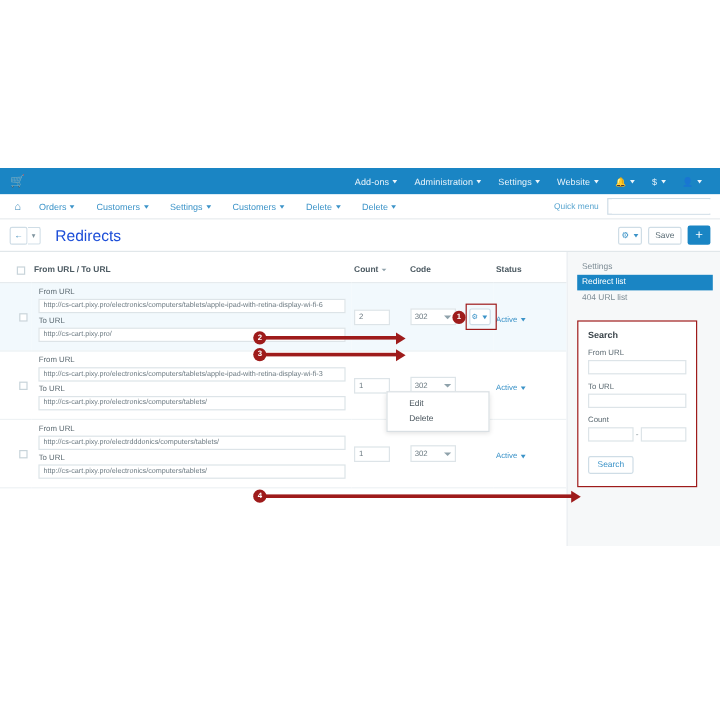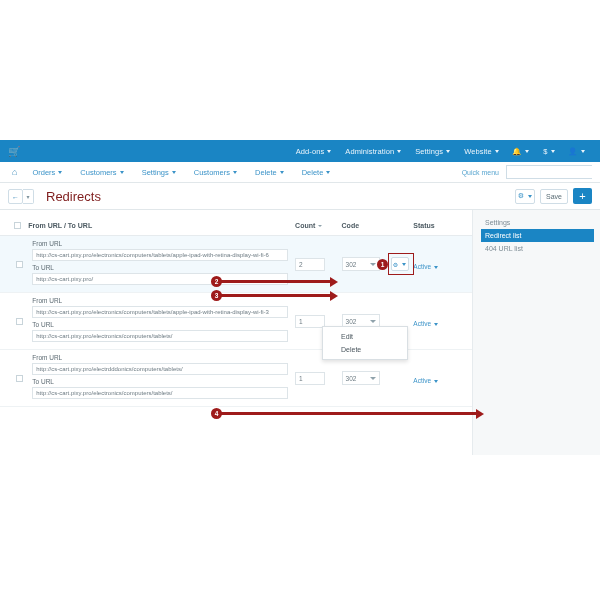--- a/index.html
+++ b/index.html
@@ -109,21 +109,21 @@
     border: 1px solid #cfdde6;
     border-left: 0;
     border-radius: 0 2px 2px 0;
     background: #fff;
     color: #7f949e;
     font-size: 6px;
     display: flex; align-items: center; justify-content: center;
   }
   .page-title {
     font-size: 13px;
-    color: #7f1d1d;
+    color: #1d4ed8;
     margin-left: 12px;
     font-weight: normal;
   }
   .title-spacer { flex: 1; }
   .gear-btn {
     width: 20px; height: 15px;
     border: 1px solid #cfdde6;
     border-radius: 2px;
     background: #fff;
     color: #3b93c8;
@@ -520,20 +520,34 @@
         <div class="dropdown-item">Edit</div>
         <div class="dropdown-item">Delete</div>
       </div>
     </div>
 
     <div class="side-col">
       <div class="side-sect">Settings</div>
       <div class="side-item-active">Redirect list</div>
       <div class="side-sect">404 URL list</div>
 
+      <div class="search-box">
+        <div class="search-title">Search</div>
+        <div class="search-lbl">From URL</div>
+        <div class="search-field"></div>
+        <div class="search-lbl">To URL</div>
+        <div class="search-field"></div>
+        <div class="search-lbl">Count</div>
+        <div class="count-pair">
+          <div class="search-field"></div>
+          <span class="dash">-</span>
+          <div class="search-field"></div>
+        </div>
+        <div class="search-submit">Search</div>
+      </div>
     </div>
   </div>
 
   <div class="anno" style="left:0;top:0;width:600px;height:320px;">
 
     <div class="badge" style="left:377px;top:119px;">1</div>
 
     <div class="badge" style="left:211px;top:136px;">2</div>
     <div class="arrow-line" style="left:220px;top:140px;width:112px;"></div>
     <div class="arrow-head" style="left:330px;top:136.5px;"></div>

